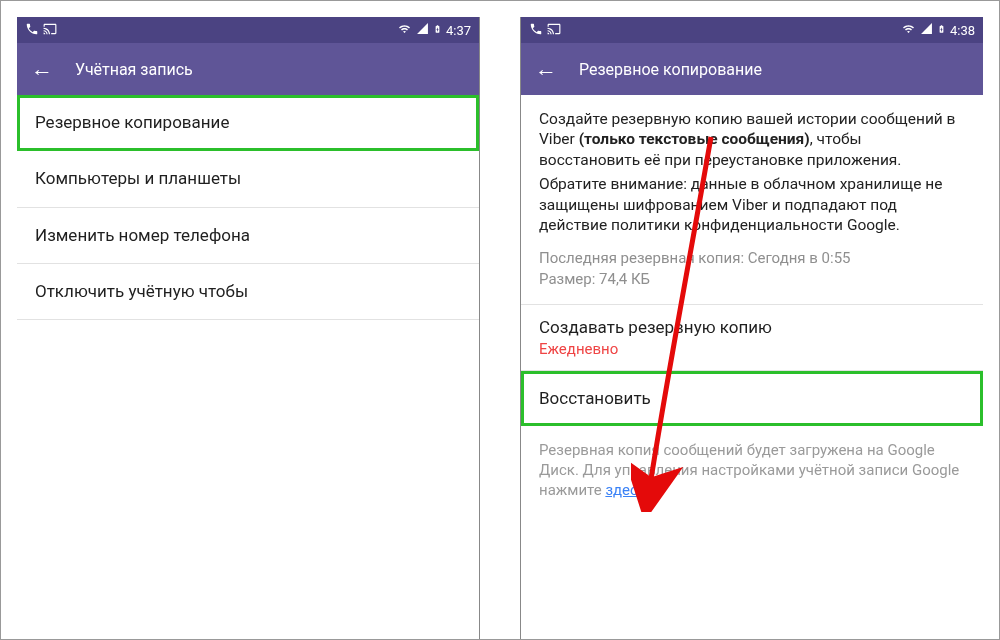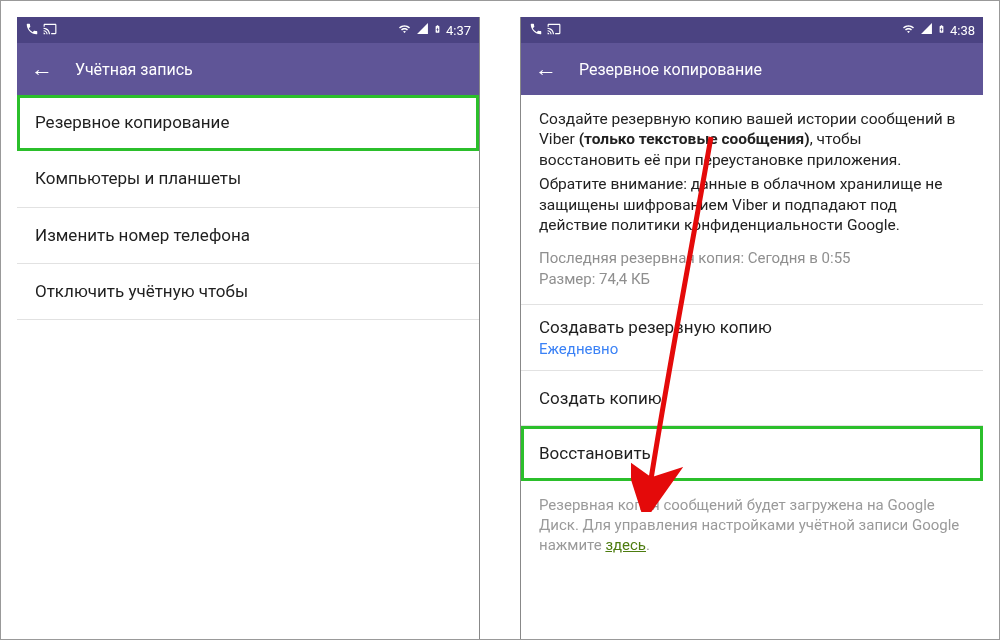--- a/index.html
+++ b/index.html
@@ -102,37 +102,37 @@
     border-bottom: 1px solid #e2e2e2;
     cursor: pointer;
   }
   .two-line .primary {
     font-size: 17px;
     color: #1f1f1f;
     margin-bottom: 3px;
   }
   .two-line .secondary {
     font-size: 15px;
-    color: #3b82f6;
+    color: #ef4444;
   }
   .one-line {
     padding: 17px 18px;
     font-size: 17px;
     color: #1f1f1f;
     border-bottom: 1px solid #e2e2e2;
     cursor: pointer;
   }
   .footer {
     padding: 14px 18px;
     font-size: 15px;
     color: #9a9a9a;
     line-height: 1.35;
   }
   .footer .link {
-    color: #4d7c0f;
+    color: #3b82f6;
     cursor: pointer;
     text-decoration: underline;
   }
   
   .arrow-svg {
     position: absolute;
     pointer-events: none;
   }
   b { font-weight: 700; }
 </style>
@@ -231,21 +231,20 @@
     <div class="meta">
       <div>Последняя резервная копия: Сегодня в 0:55</div>
       <div>Размер: 74,4 КБ</div>
     </div>
 
     <div class="two-line">
       <div class="primary">Создавать резервную копию</div>
       <div class="secondary">Ежедневно</div>
     </div>
 
-    <div class="one-line">Создать копию</div>
 
     <div class="one-line highlight-green">Восстановить</div>
 
     <div class="footer">
       <span>Резервная копия сообщений будет загружена на Google Диск. Для управления настройками учётной записи Google нажмите </span><span class="link">здесь</span><span>.</span>
     </div>
 
     <svg class="arrow-svg" style="left:110px; top:115px;" width="100" height="380" viewBox="0 0 100 380">
       <defs>
         <marker id="ahead" markerWidth="12" markerHeight="12" refX="6" refY="6" orient="auto">

